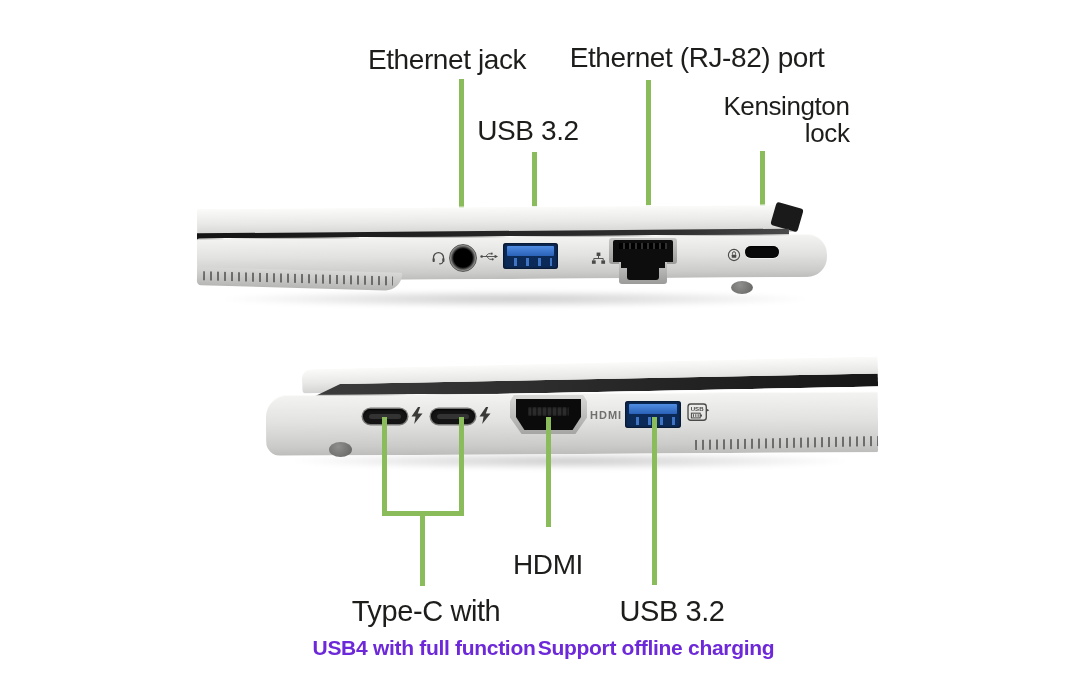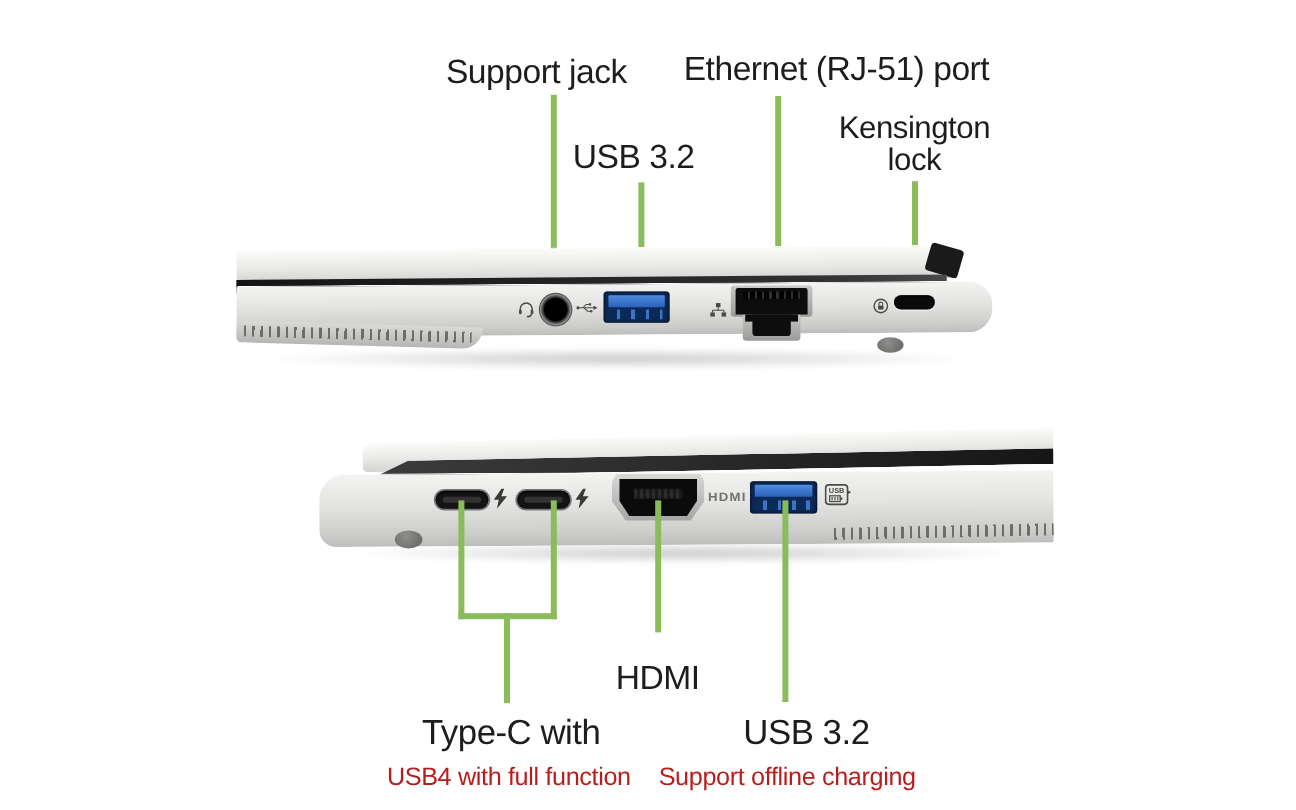--- a/index.html
+++ b/index.html
@@ -10,21 +10,21 @@
   .grp{display:contents;}
   
   .lbl{
     position:absolute;transform:translateX(-50%);
     font-size:28px;font-weight:500;letter-spacing:-0.4px;
     white-space:nowrap;text-align:center;line-height:1.05;color:#1d1d1b;
   }
   .lbl.wrap{white-space:normal;width:175px;}
   .sub{
     position:absolute;transform:translateX(-50%);
-    font-size:21px;font-weight:400;letter-spacing:-0.3px;white-space:nowrap;color:#b91c1c;
+    font-size:21px;font-weight:700;letter-spacing:-0.3px;white-space:nowrap;color:#6d28d9;
   }
   
   .gl{position:absolute;width:5px;background:#8abc5c;}
   .gl.h{height:5px;}
   
   .lid{
     position:absolute;background:linear-gradient(180deg,#fbfbf9 0%,#e9e9e7 55%,#d3d3d1 100%);
     border-top:1px solid #ffffff;
   }
   .hinge{position:absolute;background:linear-gradient(90deg,#141414 0%,#2f2f2f 80%,#4a4a4a 100%);}
@@ -65,24 +65,24 @@
 </style>
 </head>
 <body>
 
 <div class="canvas">
 
   
   <div class="grp">
 
     
-    <div class="lbl" style="left:447px;top:45px;">Support jack</div>
-    <div class="lbl" style="left:697px;top:43px;">Ethernet (RJ-51) port</div>
+    <div class="lbl" style="left:447px;top:45px;">Ethernet jack</div>
+    <div class="lbl" style="left:697px;top:43px;">Ethernet (RJ-82) port</div>
     <div class="lbl" style="left:528px;top:116px;">USB 3.2</div>
-    <div class="lbl wrap" style="left:762px;top:93px;font-size:26px;">Kensington lock</div>
+    <div class="lbl wrap" style="left:762px;top:93px;font-size:26px;text-align:right;">Kensington lock</div>
 
     
     <div class="gl" style="left:459px;top:79px;height:176px;"></div>
     <div class="gl" style="left:532px;top:152px;height:89px;"></div>
     <div class="gl" style="left:646px;top:80px;height:176px;"></div>
     <div class="gl" style="left:760px;top:151px;height:89px;"></div>
 
     
     <div class="shadow" style="left:215px;top:290px;width:600px;height:18px;"></div>
     <div class="lid" style="left:197px;top:206px;width:600px;height:27px;border-radius:2px 12px 4px 2px;transform:rotate(-0.4deg);"></div>

